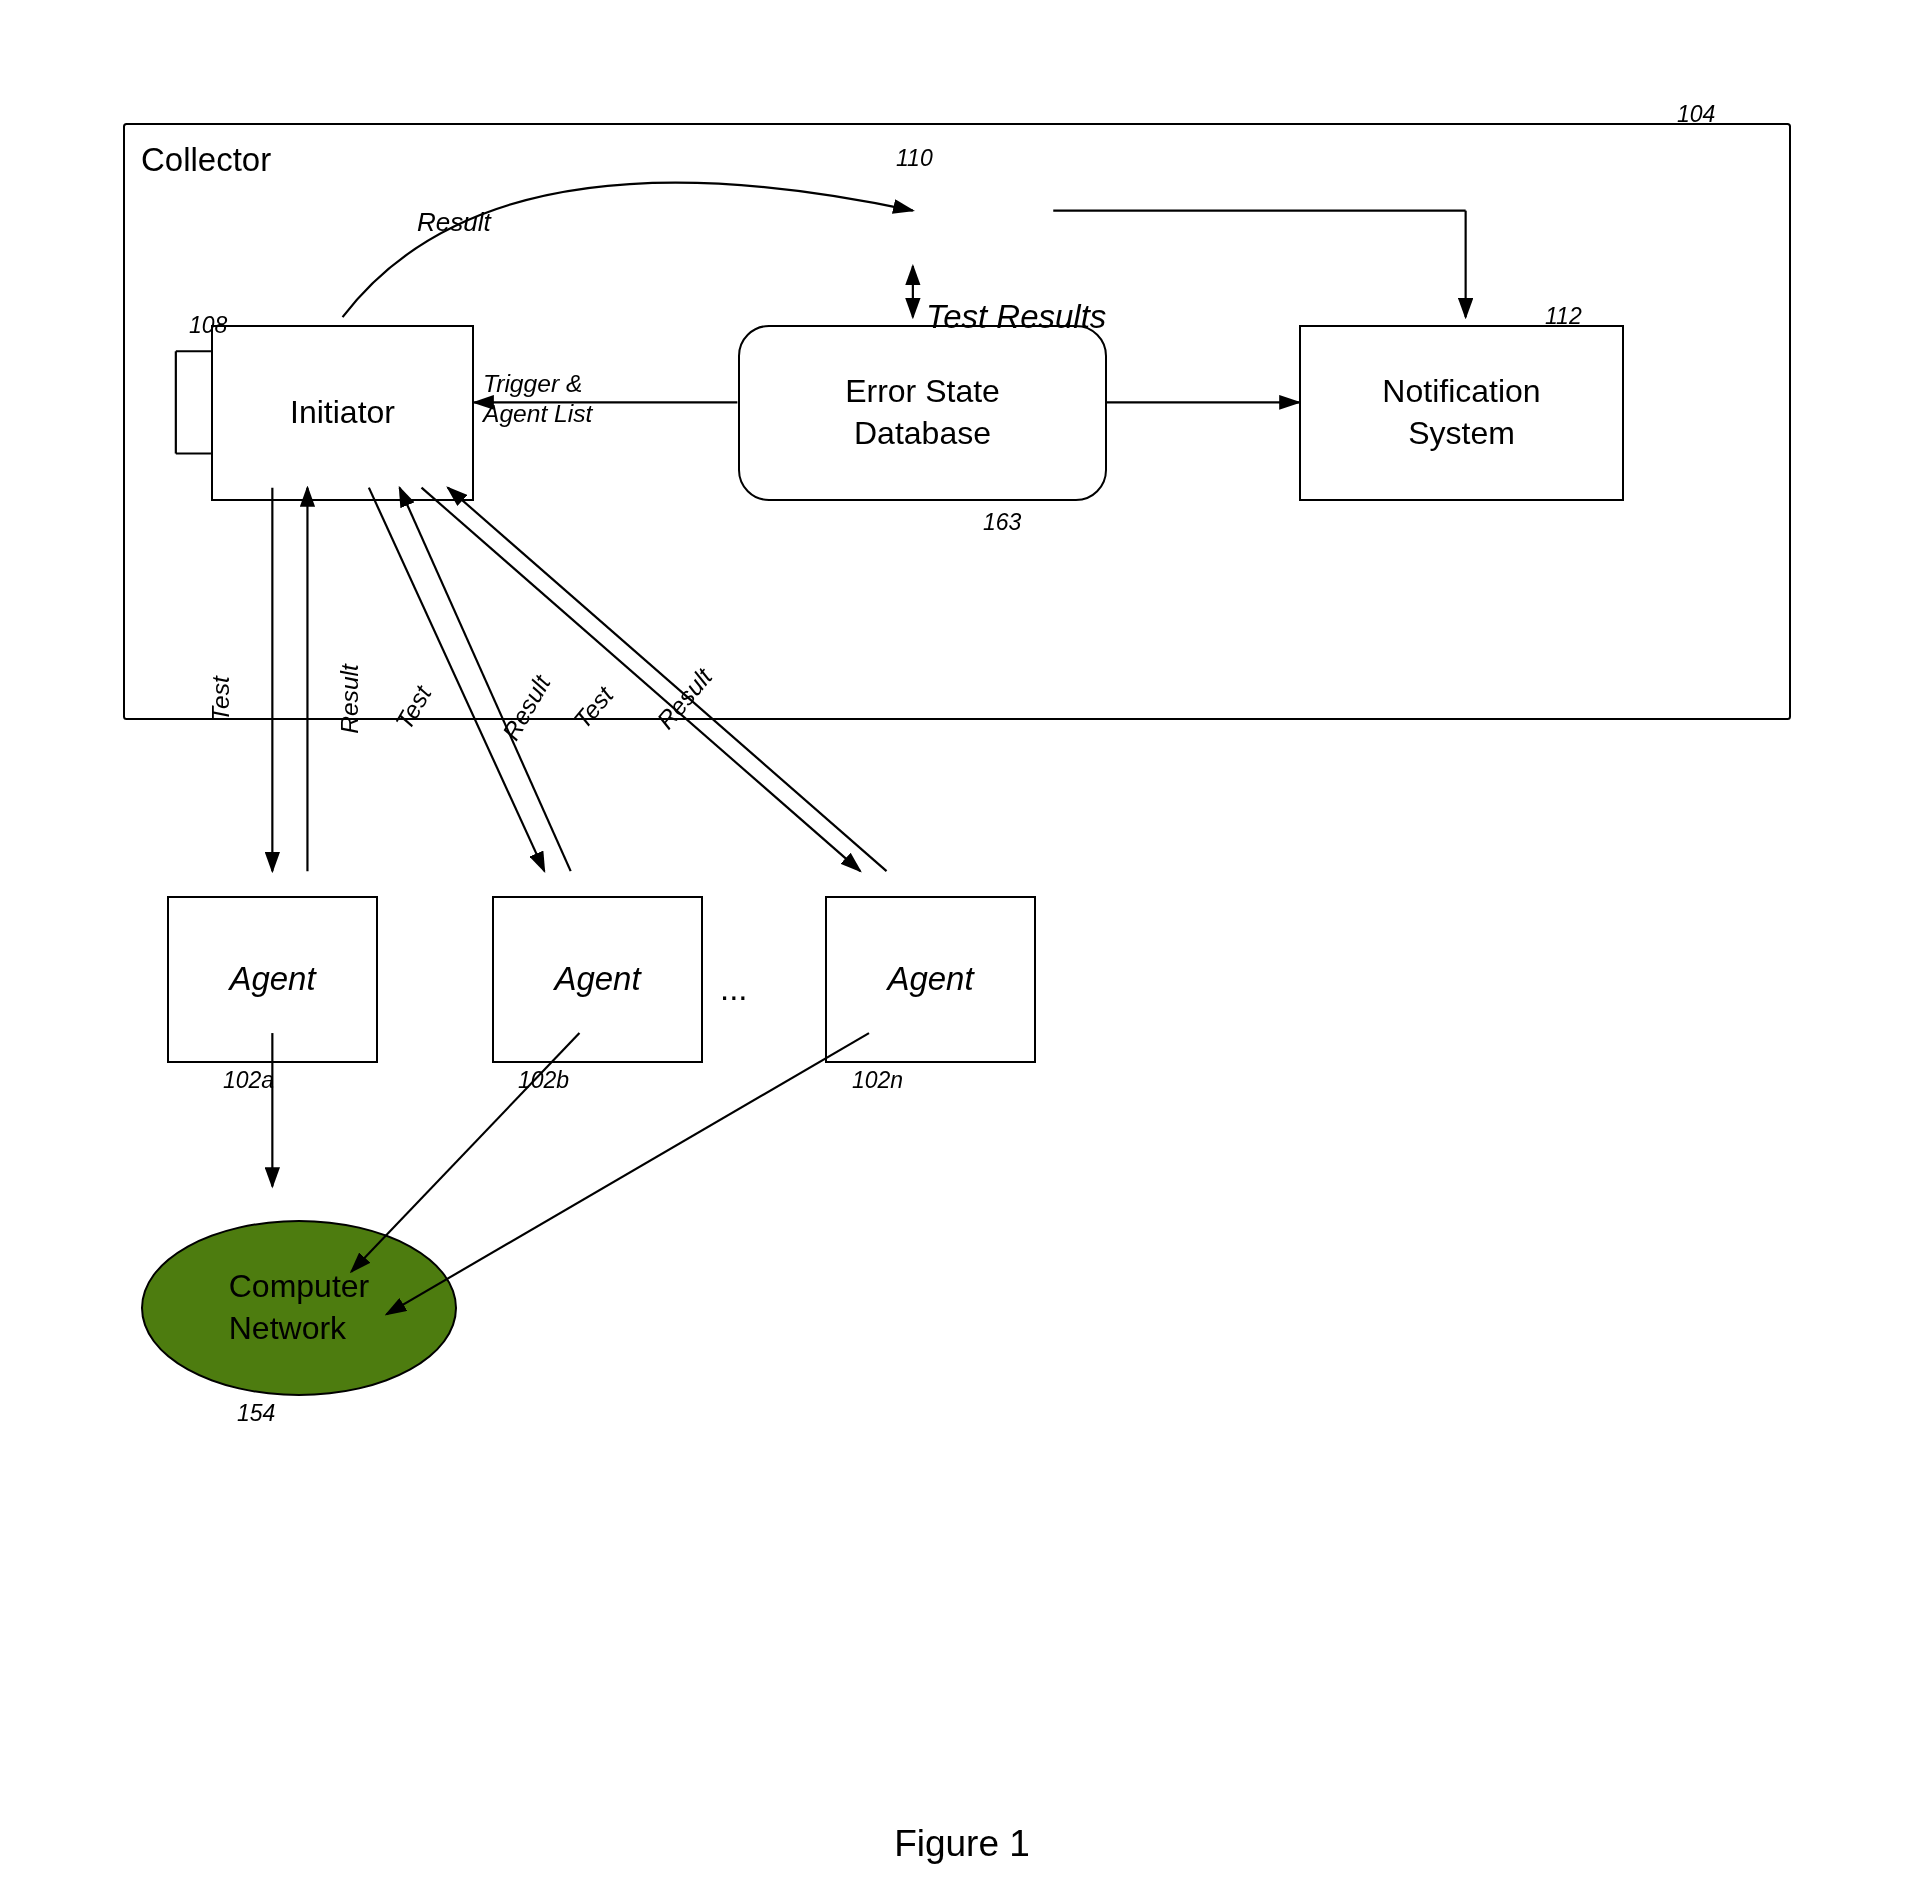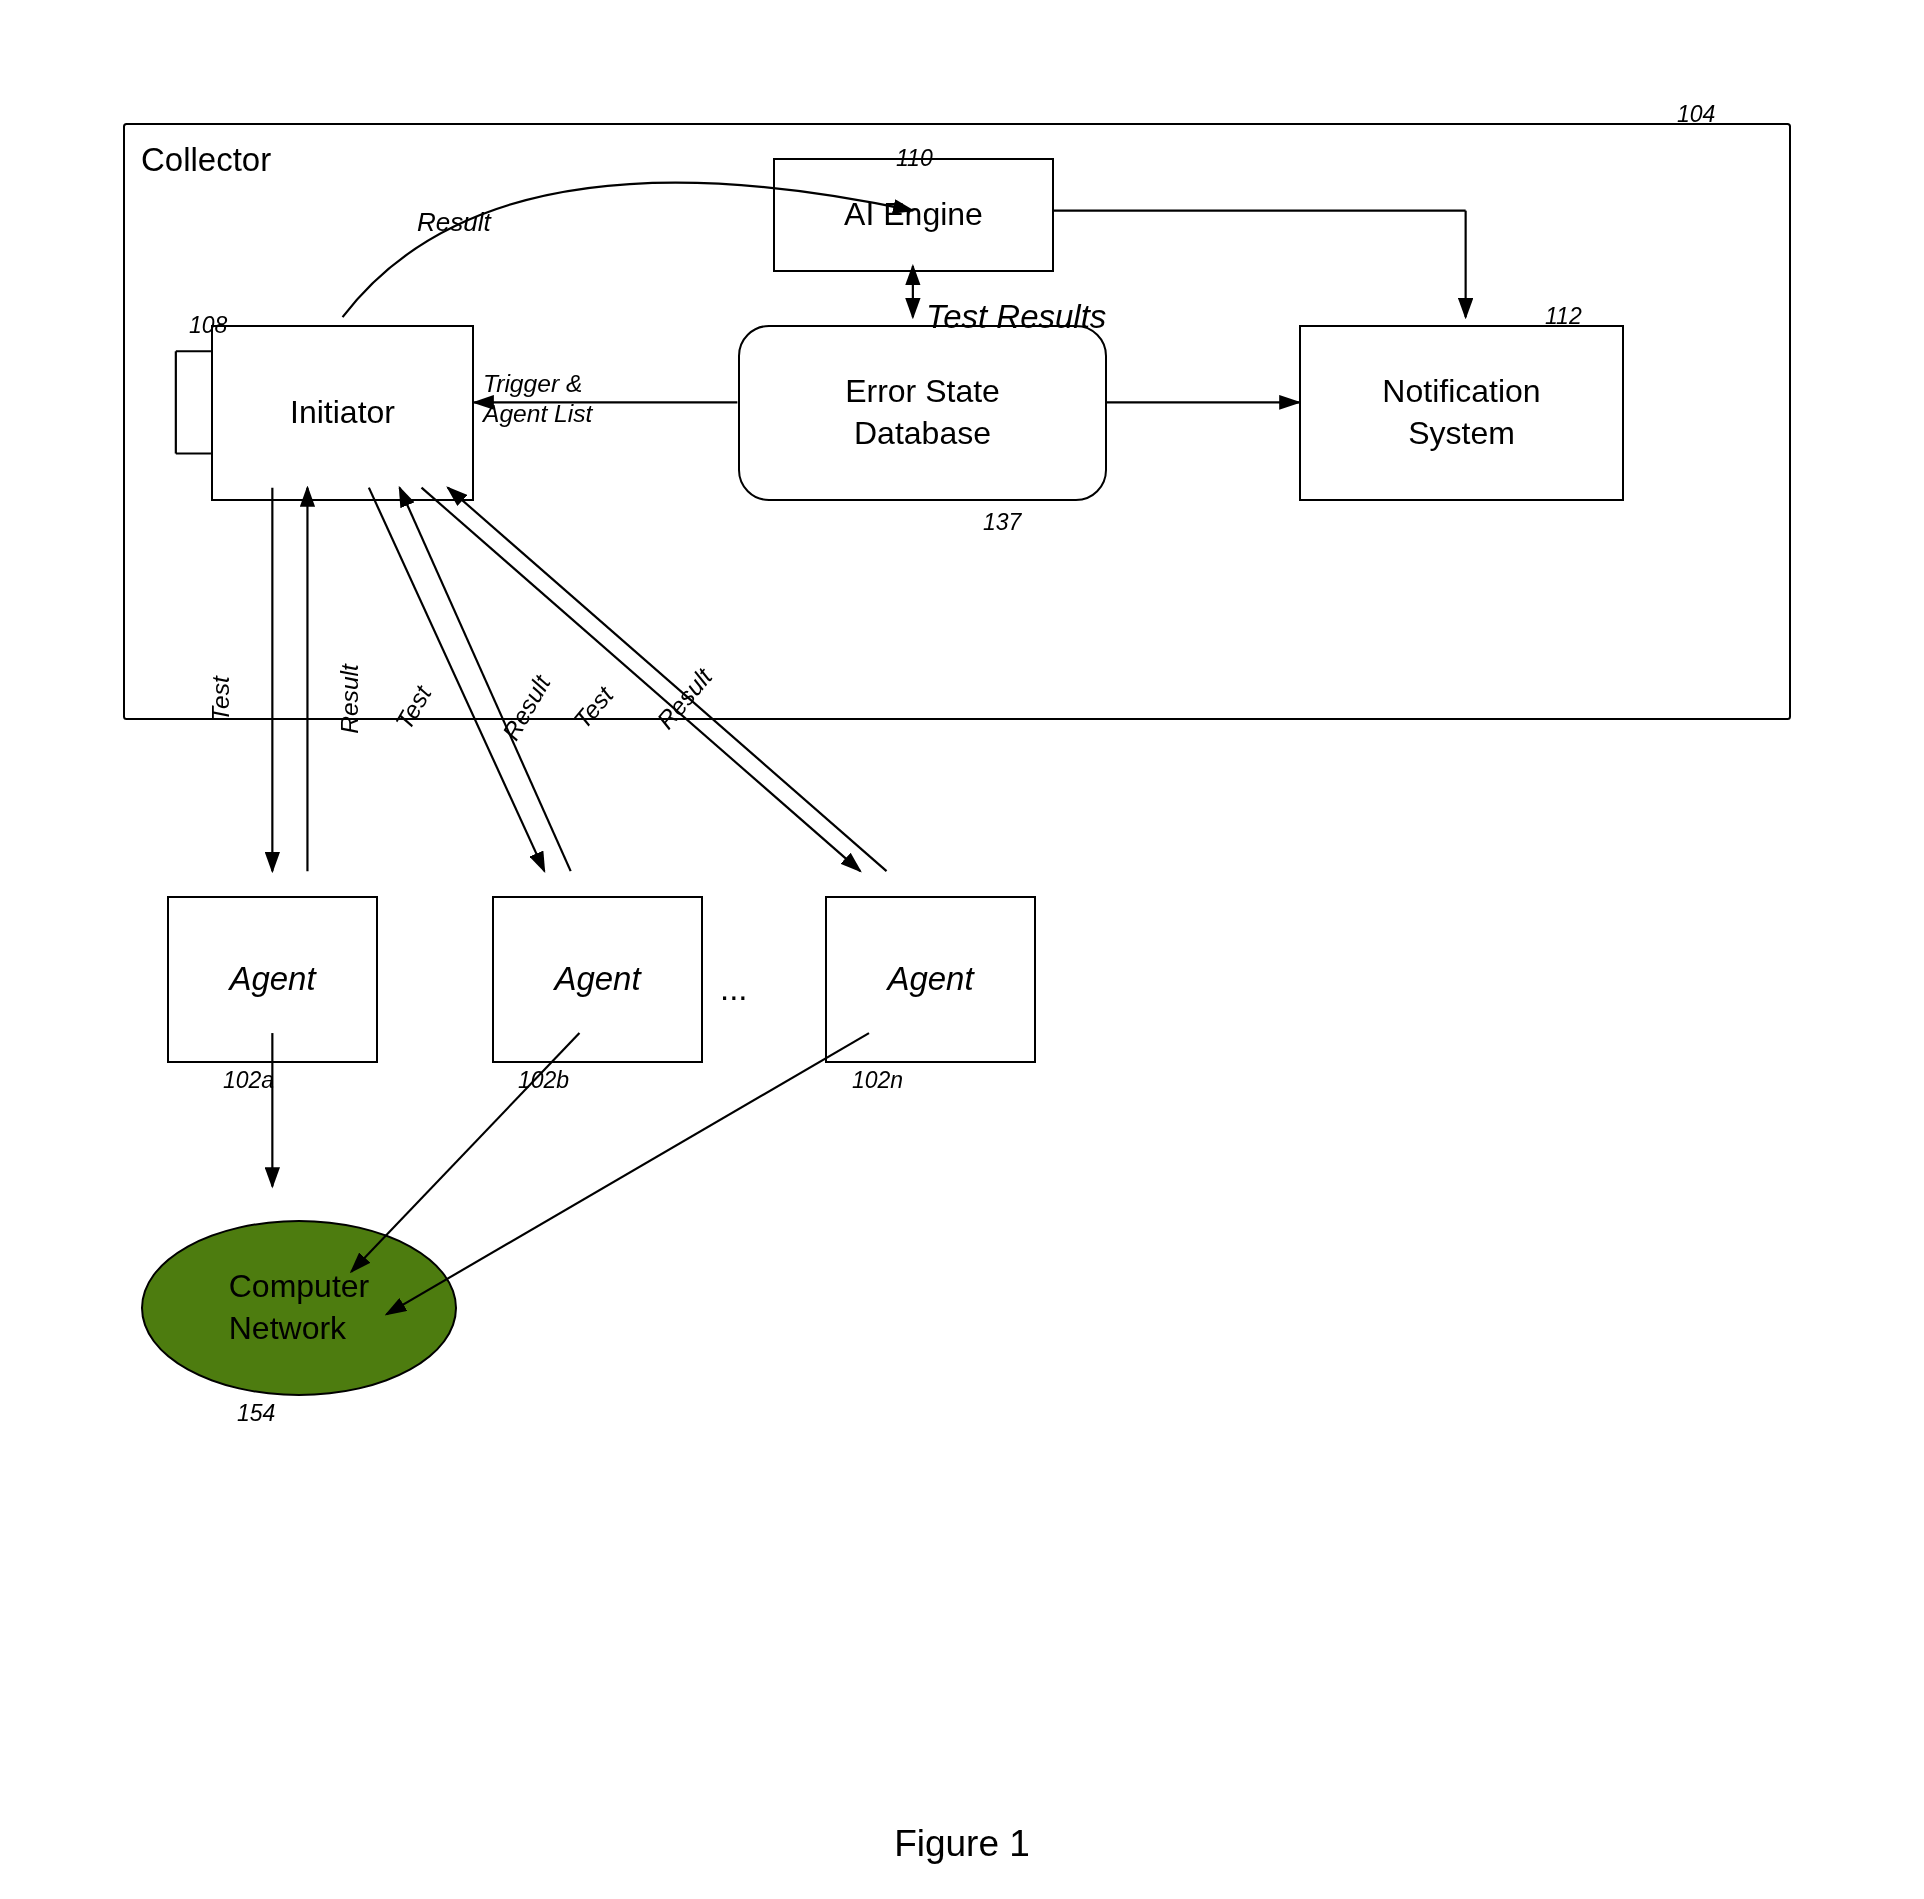--- a/index.html
+++ b/index.html
@@ -152,30 +152,27 @@
 <body>
 
 <div class="diagram-container">
 
   <div class="collector-box box" style="position:absolute; display:block; padding:8.8px;">
   </div>
   <span class="collector-label">Collector</span>
 
   <span class="ref-label" style="top:48px; left:1624px;">104</span>
 
-  <div class="box ai-engine-box" style="position:absolute;">
-    <span>AI Engine</span>
-  </div>
   <span class="ref-label" style="top:92px; left:843px;">110</span>
 
   <div class="box error-state-box" style="position:absolute;border-radius:31px;">
     <span style="white-space:pre-line;">Error State
 Database</span>
   </div>
-  <span class="ref-label" style="top:456px; left:930px;">137</span>
+  <span class="ref-label" style="top:456px; left:930px;">163</span>
 
   <div class="box notification-box" style="position:absolute;">
     <span style="white-space:pre-line;">Notification
 System</span>
   </div>
   <span class="ref-label" style="top:250px; left:1492px;">112</span>
 
   <div class="box initiator-box" style="position:absolute;">
     <span>Initiator</span>
   </div>

